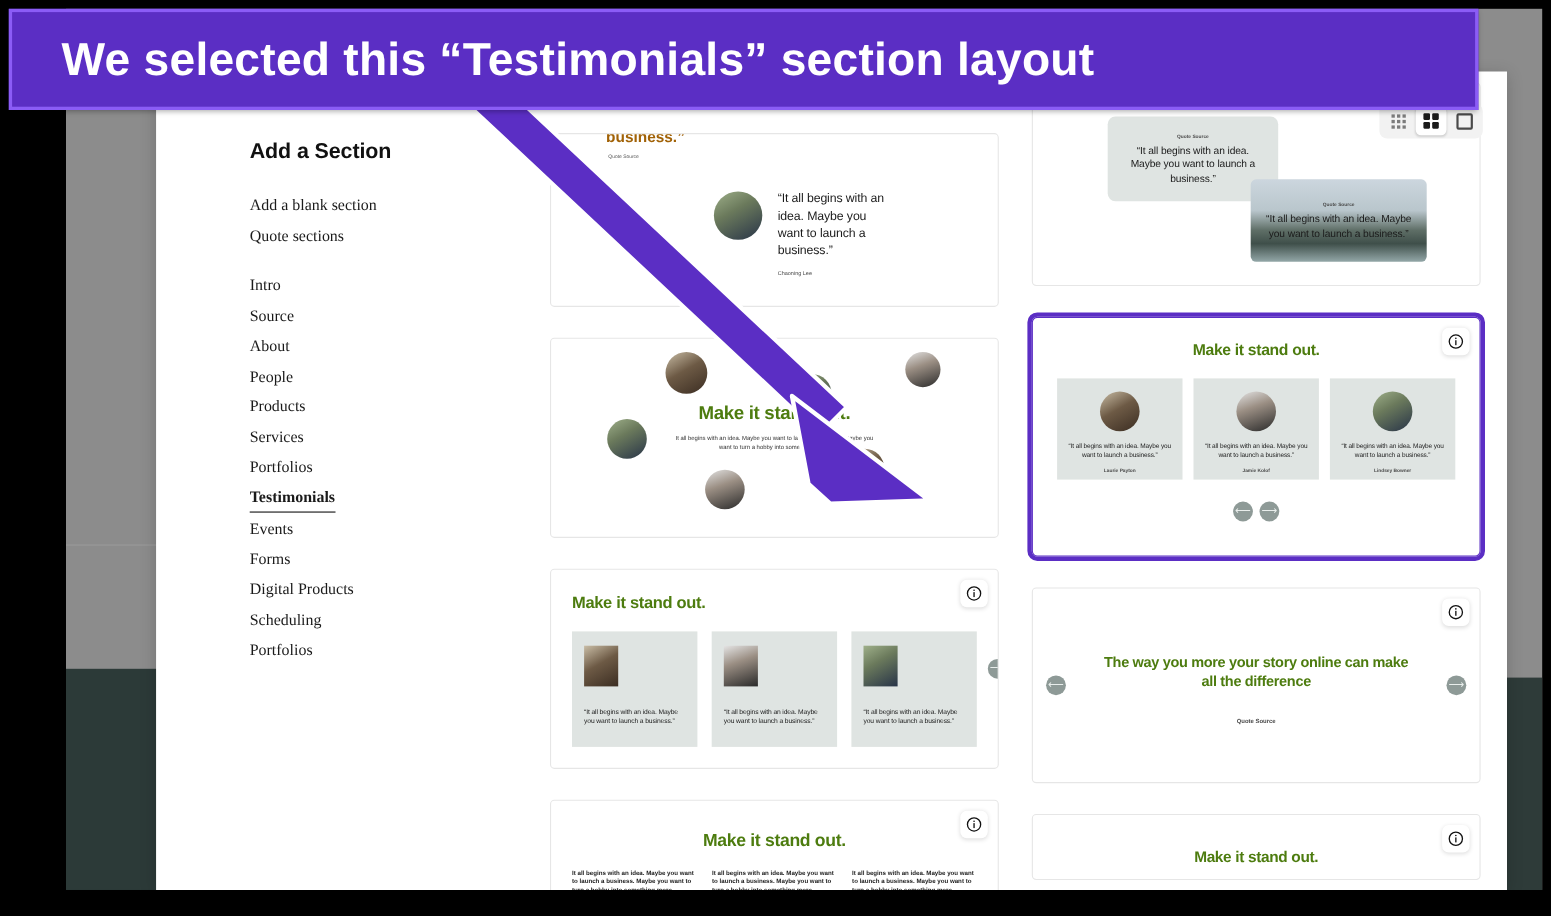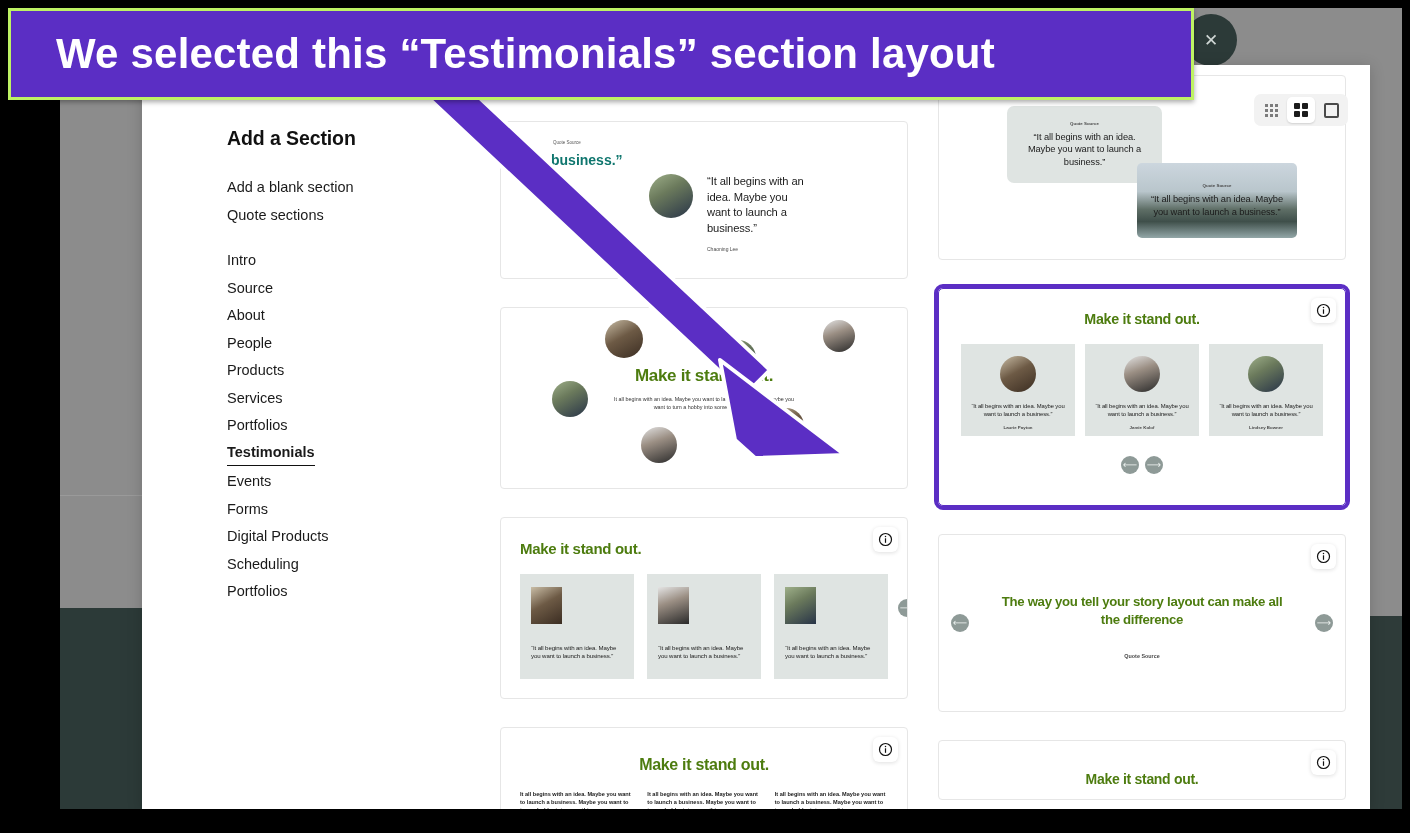--- a/index.html
+++ b/index.html
@@ -104,21 +104,21 @@
     padding: 62px 0 0 85px;
     z-index: 4;
   }
   #sidebar h1 {
     font-size: 19.5px; font-weight: 700; color: #111; letter-spacing: -.1px;
     margin-bottom: 24px;
   }
   .side-group { margin-bottom: 18px; }
   .side-item {
     font-size: 14.5px; color: #1a1a1a; line-height: 27.5px;
-    cursor: pointer; width: max-content;
+    cursor: pointer; width: max-content; font-family: Liberation Serif, serif;
   }
   .side-item.selected {
     font-weight: 600;
     border-bottom: 1.6px solid #111;
     line-height: 25px; margin-bottom: 2.5px;
   }
 
   
   #gallery {
     position: absolute;
@@ -166,21 +166,21 @@
   .src { color: #4a4a4a; }
 
   .avatar { border-radius: 50%; background: #c8c6be; overflow: hidden; position: relative; }
   .avatar.sq { border-radius: 0; }
   .av-a { background: linear-gradient(150deg,#c9bda6 0%,#6d5a45 45%,#3b2d22 100%); }
   .av-b { background: linear-gradient(160deg,#e4e4e4 0%,#9b8f84 40%,#2a2a2a 100%); }
   .av-c { background: linear-gradient(150deg,#9fb08a 0%,#6b7a5c 40%,#283448 100%); }
 
   
   .c1 { height: 158px; }
-  .c1 .topline { position: absolute; left: 50px; top: -6px; font-size: 14px; font-weight: 700; color: #0f766e; margin-top: 36px; }
+  .c1 .topline { position: absolute; left: 50px; top: -6px; font-size: 14px; font-weight: 700; color: #a16207; }
   .c1 .srcline { position: absolute; left: 52px; top: 18px; font-size: 4.5px; color: #555; }
   .c1 .row { position: absolute; left: 148px; top: 52px; display: flex; gap: 14px; align-items: flex-start; }
   .c1 .avatar { width: 44px; height: 44px; }
   .c1 .quote { font-size: 11.2px; line-height: 15.5px; width: 98px; }
   .c1 .src { font-size: 5px; margin-top: 10px; }
 
   
   .c2 { height: 182px; }
   .c2 .center { position: absolute; left: 0; right: 0; top: 58px; text-align: center; }
   .c2 .heading { font-size: 17px; }
@@ -243,23 +243,23 @@
   .c7 .nav-r { position: absolute; right: 12px; top: 50%; margin-top: -9px; }
 
   
   .c8 { height: 60px; }
   .c8 .center { position: absolute; left: 0; right: 0; top: 30px; text-align: center; }
   .c8 .heading { font-size: 14px; }
 
   
   #banner {
     position: absolute;
-    left: 8px; top: 8px; width: 1186px; height: 92px;
+    left: 8px; top: 8px; width: 1336px; height: 92px;
     background: #5b2ec4;
-    border: 3px solid #bef264;
+    border: 3px solid #8b5cf6;
     display: flex; align-items: center;
     padding-left: 45px;
     z-index: 30;
     box-shadow: 0 2px 5px rgba(0,0,0,.35);
   }
   #banner span {
     color: #fff;
     font-size: 42px;
     font-weight: 700;
     letter-spacing: .2px;
@@ -469,21 +469,21 @@
                     <rect x="9.2" y="8.4" width="1.6" height="6" fill="#111"></rect>
                   </svg>
               </div>
               <div class="nav-l">
                 <div class="arrow-btn">⟵</div>
               </div>
               <div class="nav-r">
                 <div class="arrow-btn">⟶</div>
               </div>
               <div class="center">
-                <div class="heading">The way you tell your story layout can make all the difference</div>
+                <div class="heading">The way you more your story online can make all the difference</div>
                 <div class="src">Quote Source</div>
               </div>
             </div>
 
             <div class="card c8">
               <div class="info-badge">
                 <svg width="15" height="15" viewBox="0 0 20 20">
                     <circle cx="10" cy="10" r="8" fill="none" stroke="#111" stroke-width="1.6"></circle>
                     <circle cx="10" cy="6.1" r="1" fill="#111"></circle>
                     <rect x="9.2" y="8.4" width="1.6" height="6" fill="#111"></rect>

